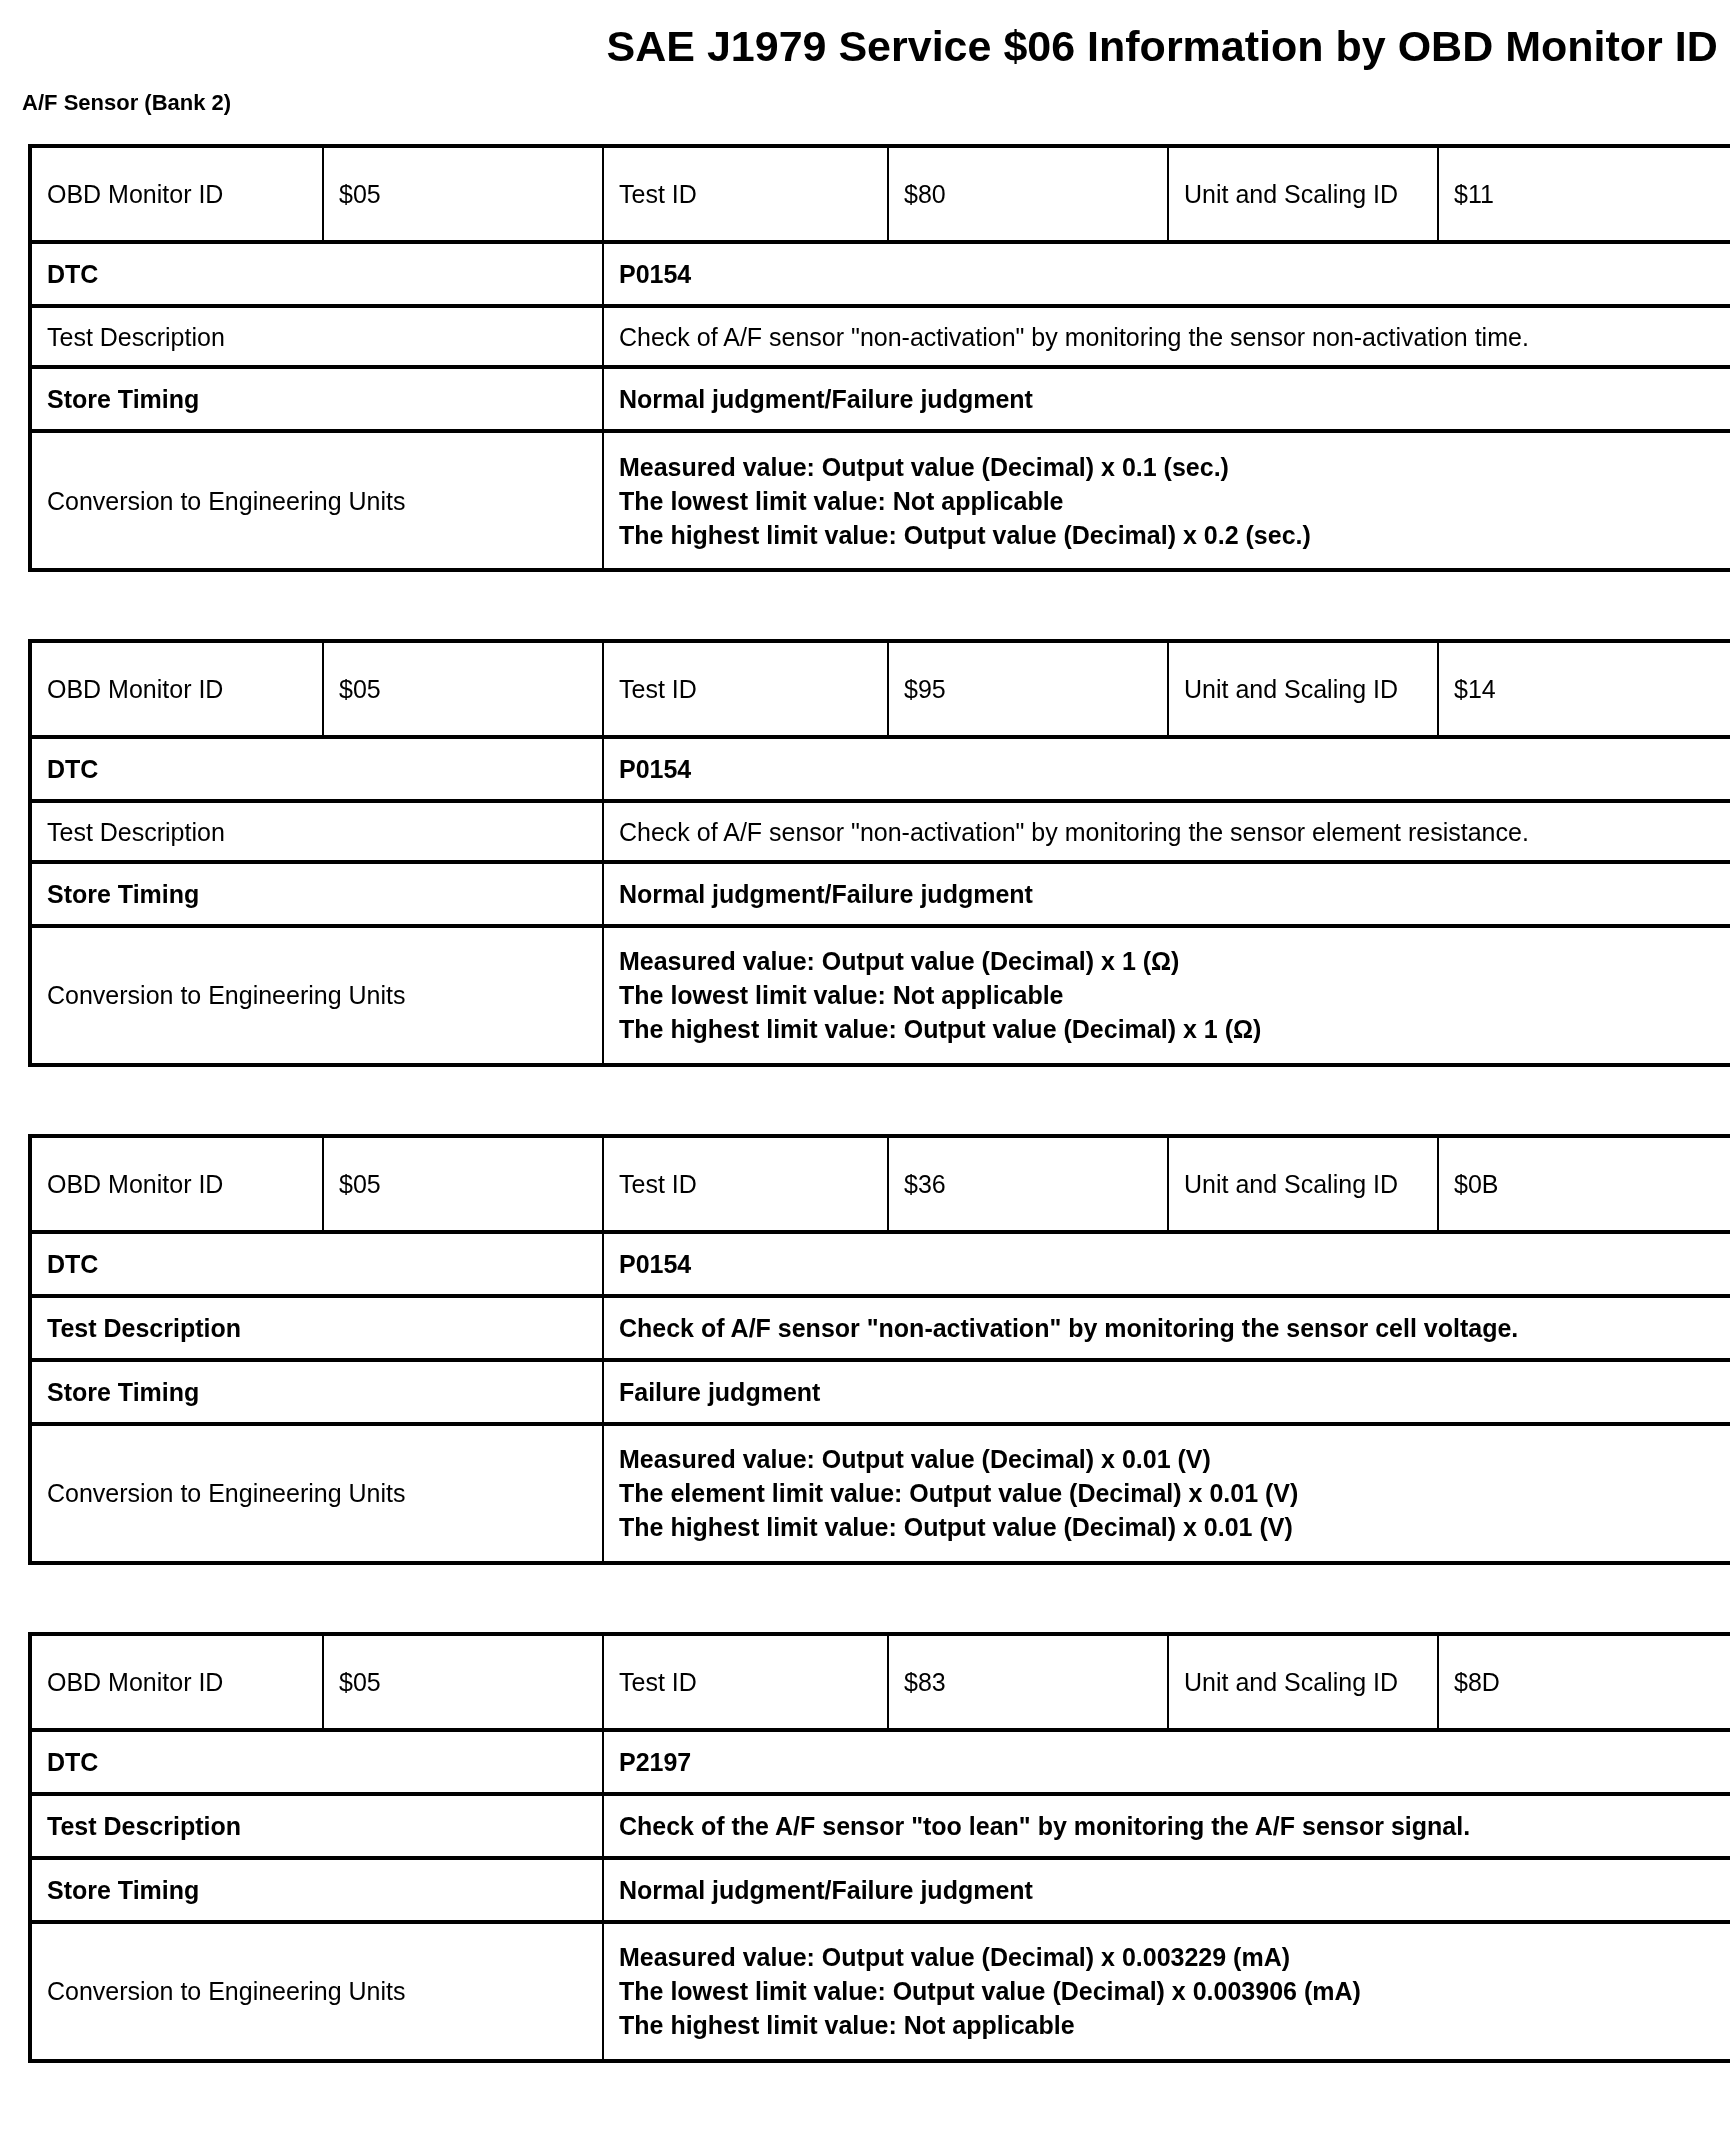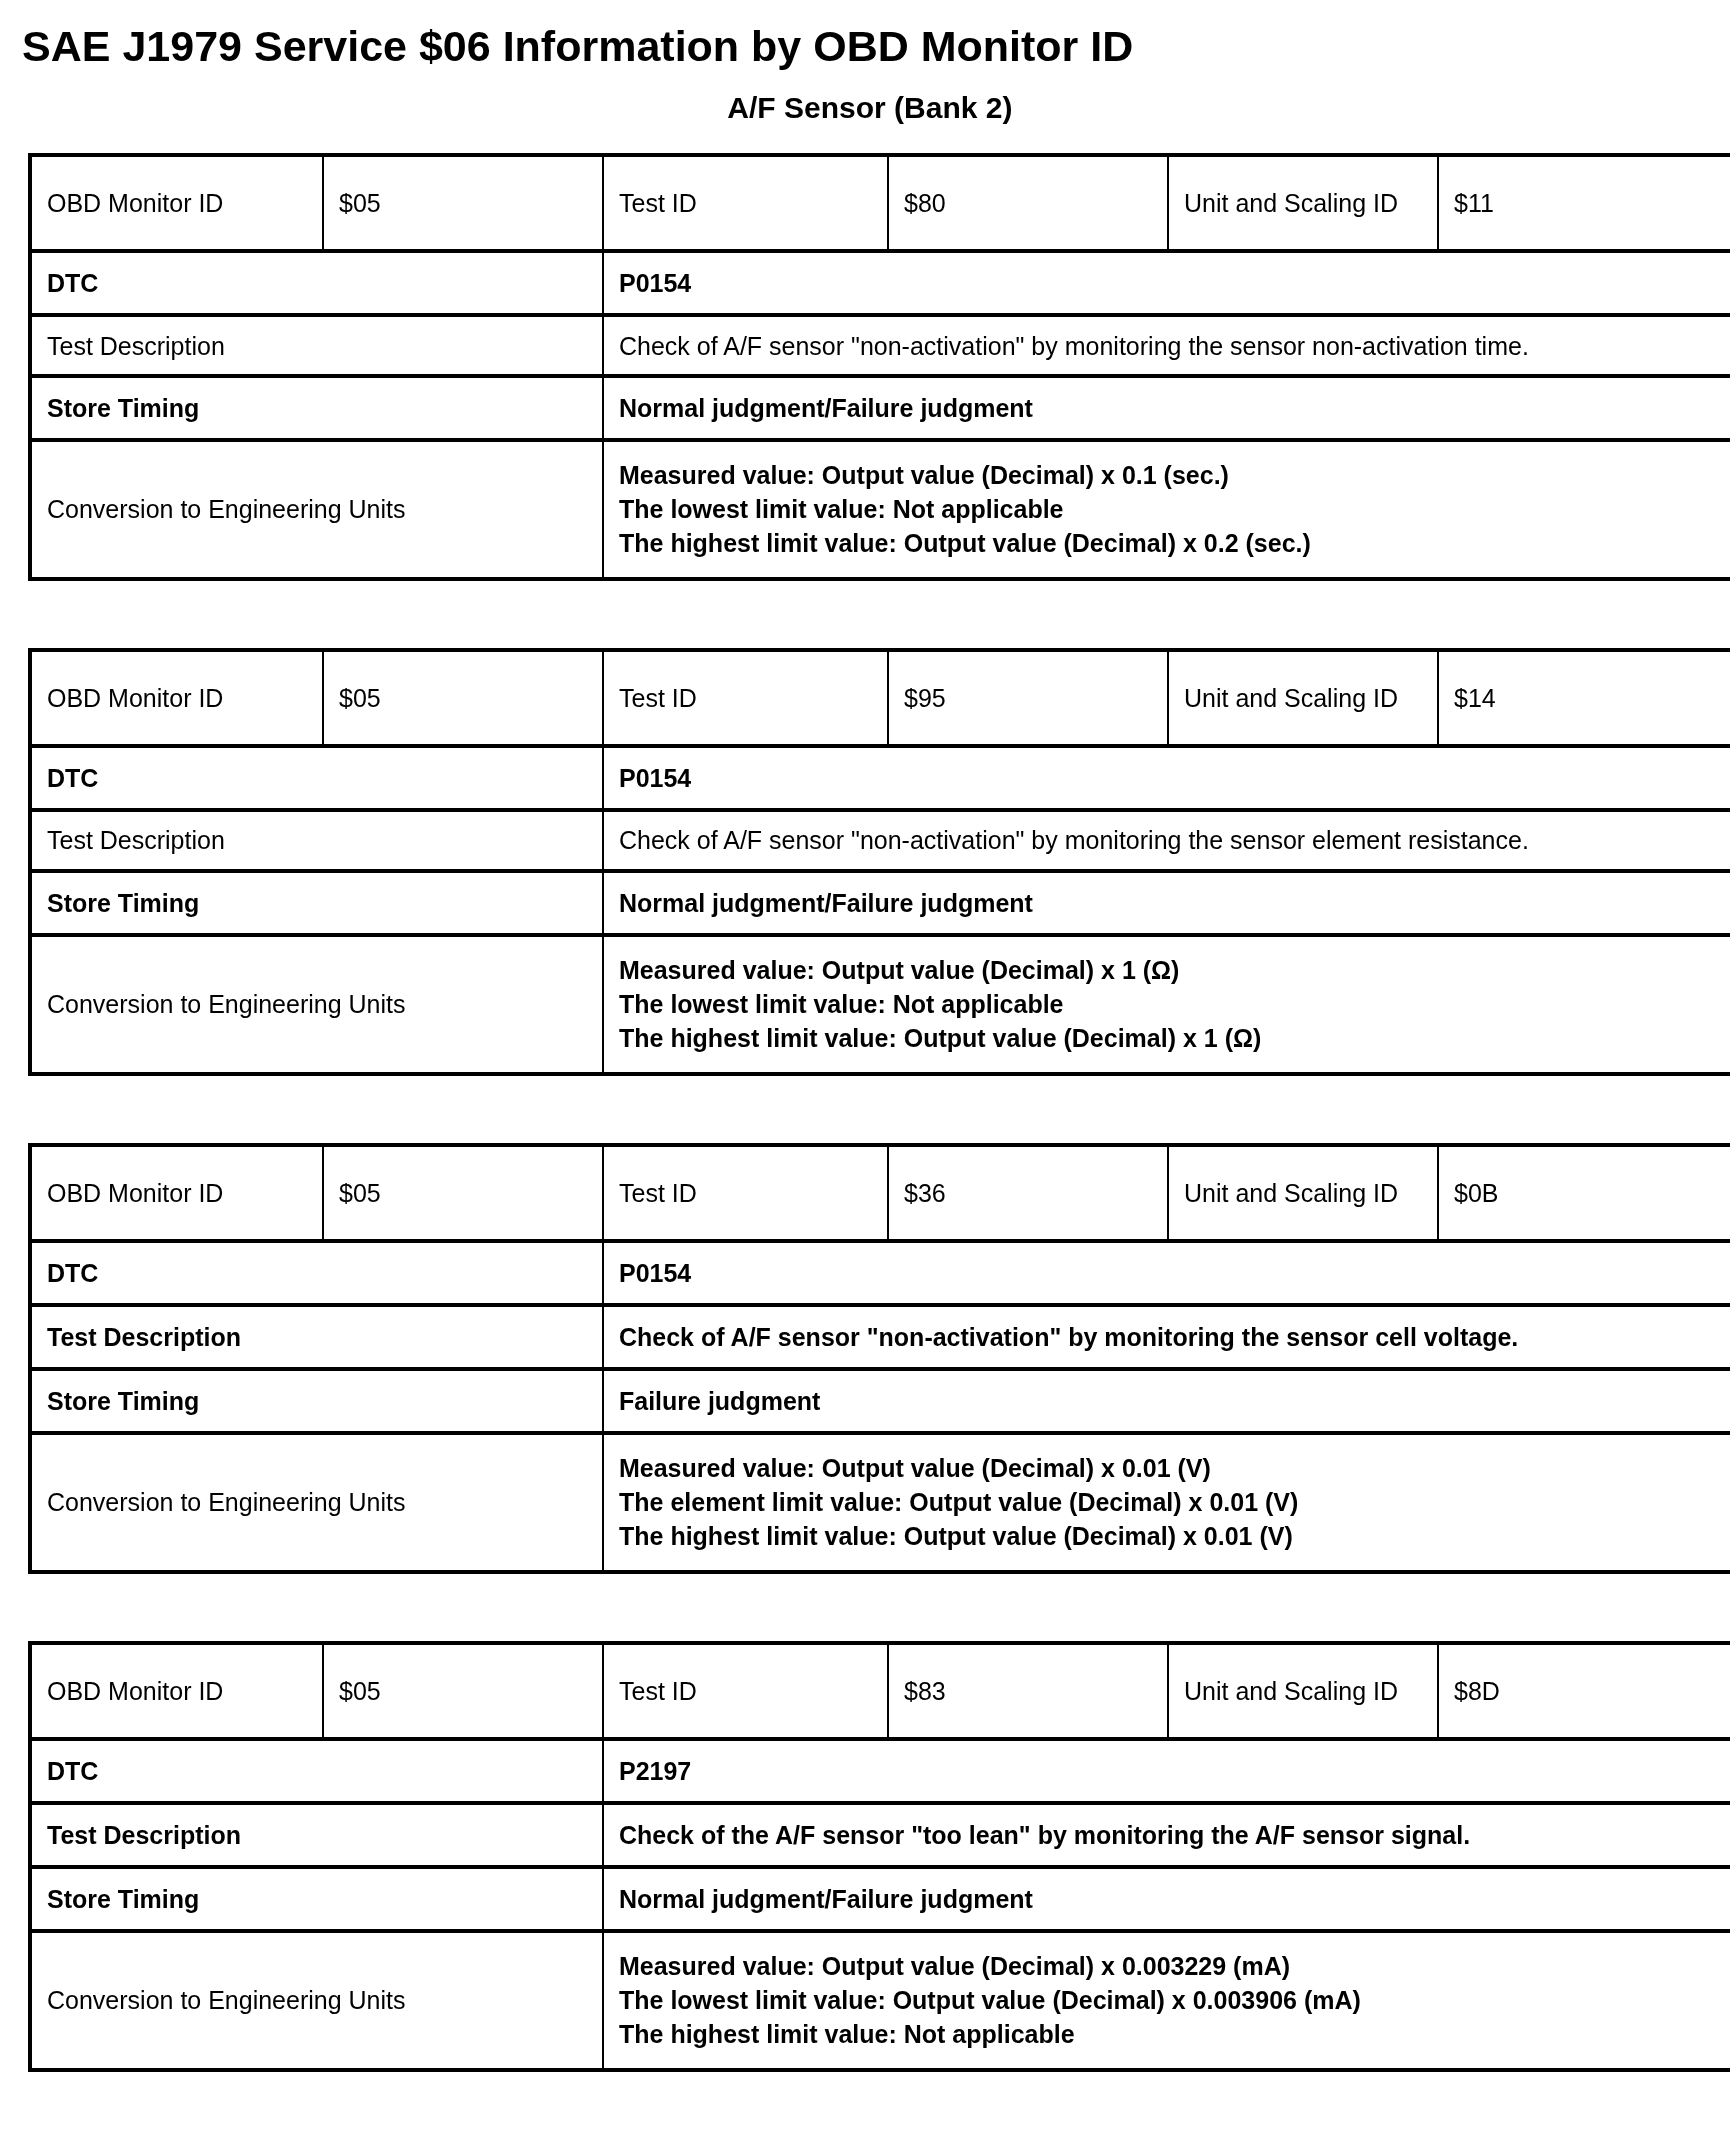--- a/index.html
+++ b/index.html
@@ -14,27 +14,27 @@
     min-height: 2129px;
     box-sizing: border-box;
     padding: 14.7px 12.3px 33px 12.3px;
     background: #ffffff;
   }
   .page-title {
     font-size: 43px;
     font-weight: bold;
     margin: 8.2px 0 0 9.8px;
     line-height: 1.1;
+    text-align: right;
   }
   .section-subtitle {
-    font-size: 30px;
+    font-size: 22px;
     font-weight: bold;
     margin: 21px 0 29px 9.8px;
     line-height: 1.1;
-    text-align: center;
   }
   table.monitor-table {
     border-collapse: collapse;
     table-layout: fixed;
     width: 1702px;
     margin: 0 0 67px 16px;
     border: 4.1px solid #000000;
   }
   table.monitor-table:last-child {
     margin-bottom: 0;

